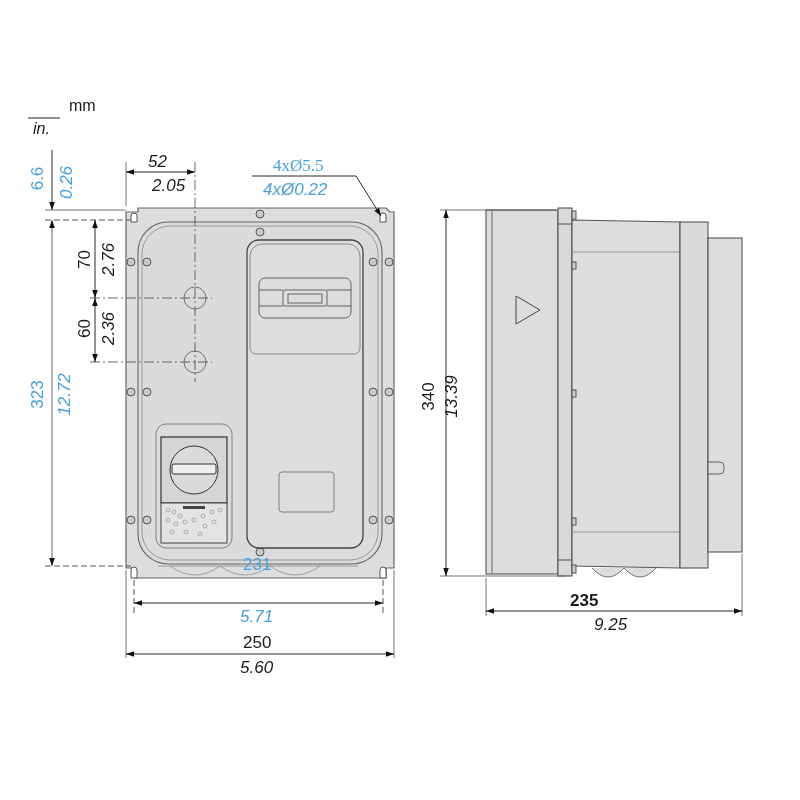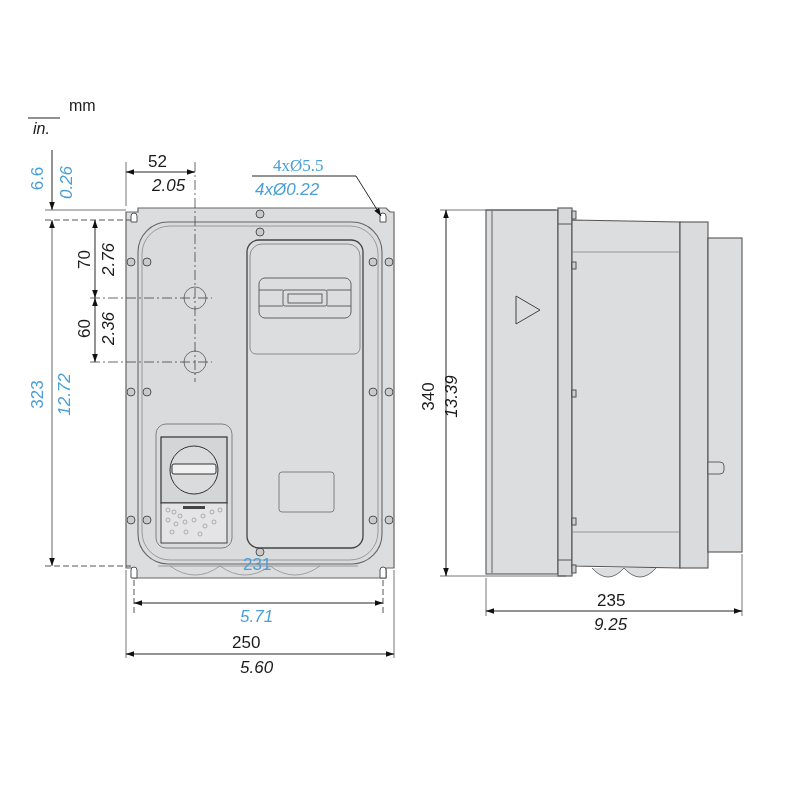--- a/index.html
+++ b/index.html
@@ -178,38 +178,38 @@
     <line x1="486" y1="611" x2="742" y2="611" marker-start="url(#ar)" marker-end="url(#ar)"></line>
   </g>
 </svg>
 
 <span class="lbl blk" style="left:29px; top:98px; font-size:16px;margin-left:40px;">mm</span>
 <span class="lbl blk it" style="left:33px; top:121px; font-size:16px;">in.</span>
 
 <span class="lbl blu rot" style="left:26px; top:170px;">6.6</span>
 <span class="lbl blu it rot" style="left:50px; top:174px;">0.26</span>
 
-<span class="lbl blk" style="left:148px; top:153px;">52</span>
+<span class="lbl blk" style="left:148px; top:153px;font-style:italic;">52</span>
 <span class="lbl blk it" style="left:152px; top:177px;">2.05</span>
 
 <span class="lbl blu" style="left:273px; top:157px;font-family:Liberation Serif, serif;">4xØ5.5</span>
-<span class="lbl blu it" style="left:255px; top:181px;">4xØ0.22</span>
+<span class="lbl blu it" style="left:263px; top:181px;">4xØ0.22</span>
 
 <span class="lbl blk rot" style="left:75px; top:251px;">70</span>
 <span class="lbl blk it rot" style="left:92px; top:251px;">2.76</span>
 
 <span class="lbl blk rot" style="left:75px; top:320px;">60</span>
 <span class="lbl blk it rot" style="left:92px; top:320px;">2.36</span>
 
 <span class="lbl blu rot" style="left:23px; top:386px;">323</span>
 <span class="lbl blu it rot" style="left:43px; top:386px;">12.72</span>
 
 <span class="lbl blu" style="left:243px; top:556px;">231</span>
 <span class="lbl blu it" style="left:240px; top:608px;">5.71</span>
 
-<span class="lbl blk" style="left:232px; top:634px;">250</span>
+<span class="lbl blk" style="left:243px; top:634px;">250</span>
 <span class="lbl blk it" style="left:240px; top:659px;">5.60</span>
 
 <span class="lbl blk rot" style="left:414px; top:388px;">340</span>
 <span class="lbl blk it rot" style="left:430px; top:388px;">13.39</span>
 
-<span class="lbl blk" style="left:597px; top:592px;">235</span>
+<span class="lbl blk" style="left:570px; top:592px;font-weight:bold;">235</span>
 <span class="lbl blk it" style="left:594px; top:616px;">9.25</span>
 
 </body></html>

